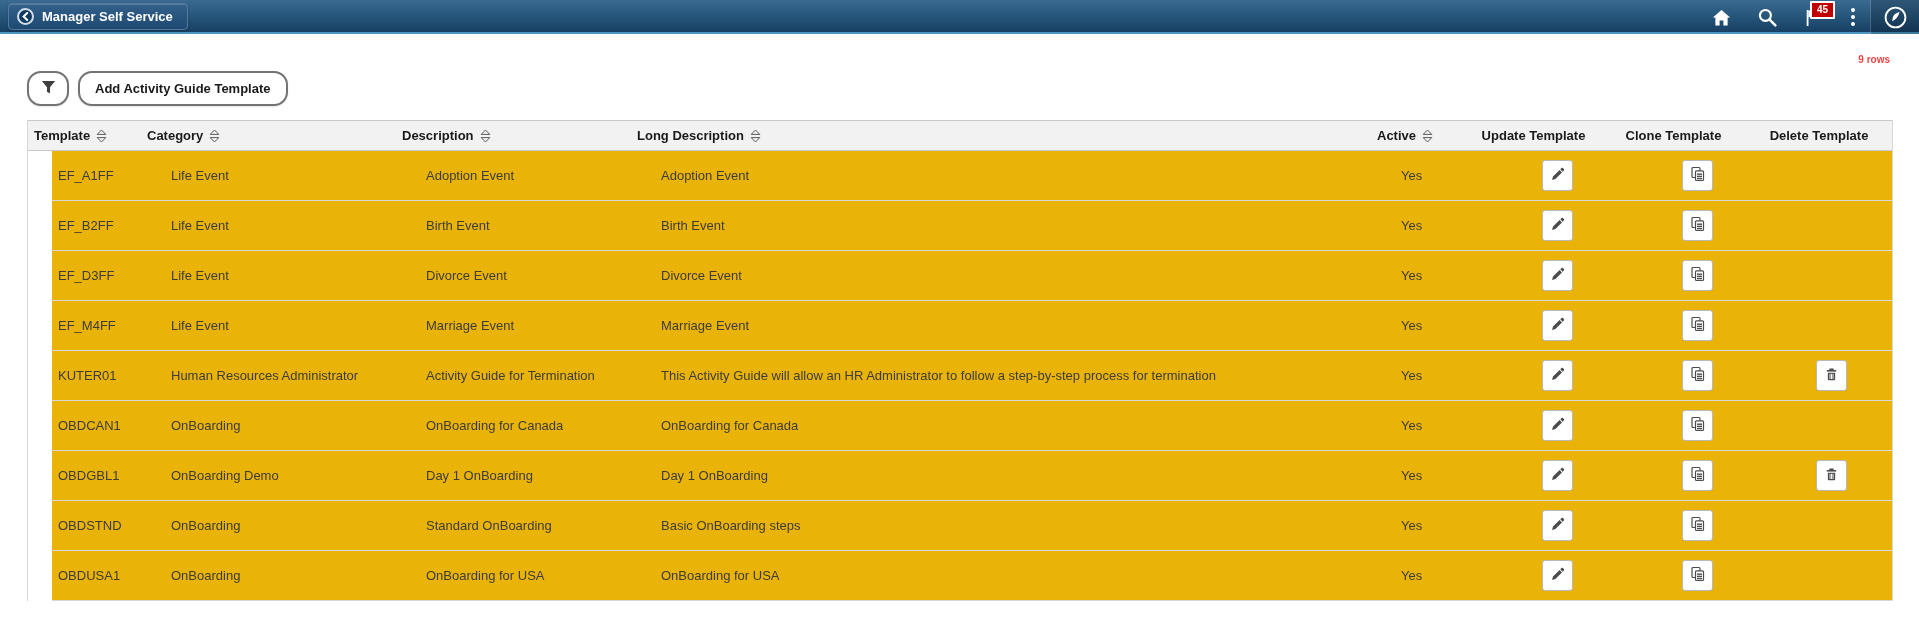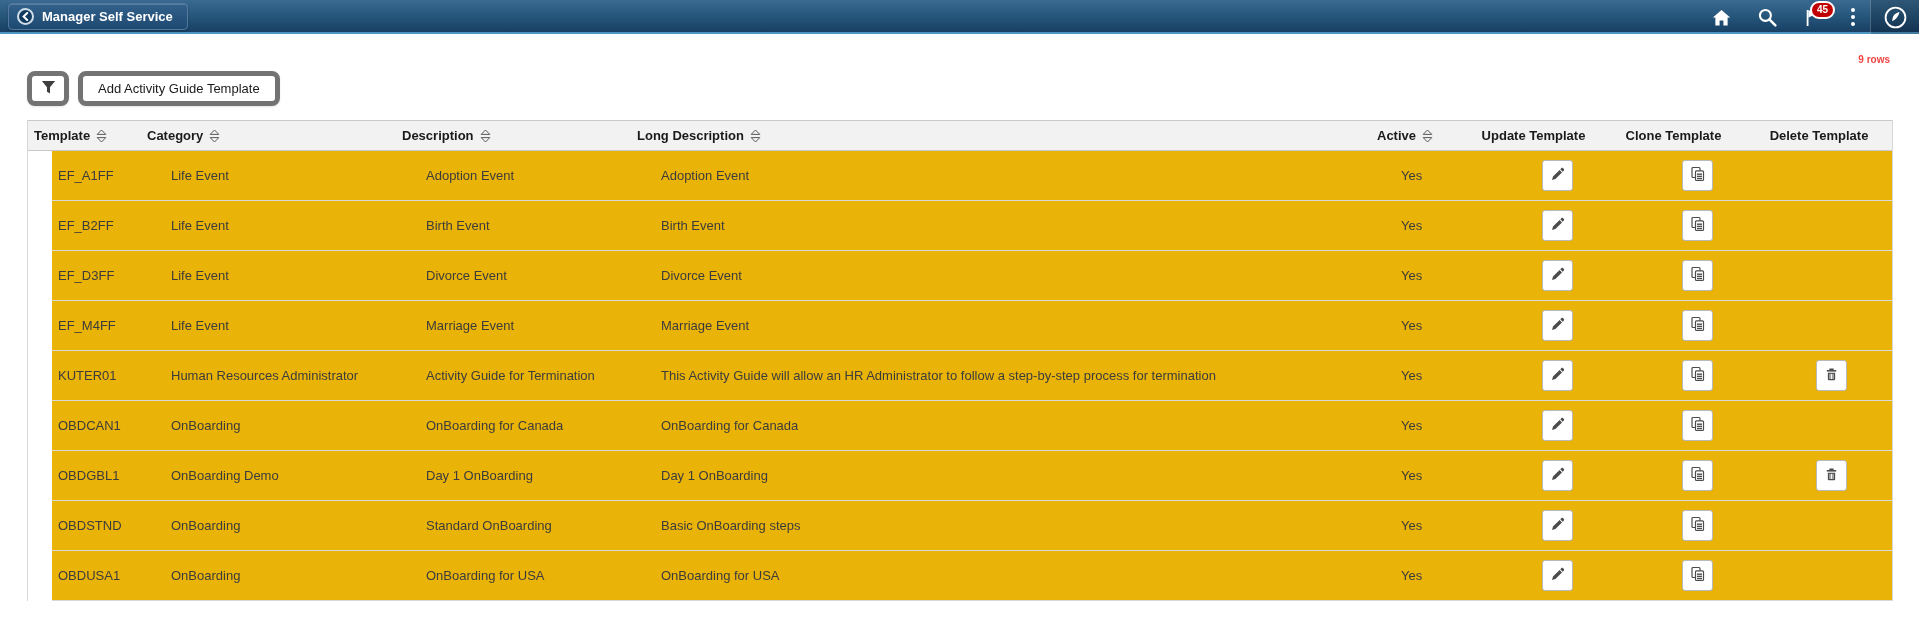--- a/index.html
+++ b/index.html
@@ -38,33 +38,33 @@
     position:absolute; right:0; top:0; height:34px;
     display:flex; align-items:center;
   }
   .hicon { width:46px; height:34px; display:flex; align-items:center; justify-content:center; cursor:pointer; position:relative; }
   .navbar-btn {
     width:49px; height:34px; display:flex; align-items:center; justify-content:center;
     background:rgba(0,0,0,.18); border-left:1px solid rgba(255,255,255,.22); cursor:pointer;
   }
   .badge {
     position:absolute; top:1px; right:1px;
-    background:#c00000; color:#fff; border:2px solid #fff; border-radius:9px;
+    background:#c00000; color:#fff; border:2px solid #fff; border-radius:1px;
     font-size:10px; font-weight:bold; line-height:1; padding:2px 5px;
   }
 
   
   .rowcount { text-align:right; padding:20px 29px 0 0; font-size:10px; font-weight:bold; color:#ef4444; }
 
   .toolbar { display:flex; align-items:stretch; gap:9px; margin:6px 0 0 27px; height:35px; }
   .tbtn {
-    background:#fff; border:5px solid #737373; border-radius:8px;
+    background:#fff; border:2px solid #737373; border-radius:14px;
     box-shadow:0 1px 2px rgba(0,0,0,.10);
     display:flex; align-items:center; justify-content:center;
-    font-size:13px; font-weight:normal; color:#1a1a1a; cursor:pointer;
+    font-size:13px; font-weight:bold; color:#1a1a1a; cursor:pointer;
   }
   .filter-btn { width:42px; }
   .add-btn { padding:0 15px; }
 
   
   .grid { margin:14px 26px 0 27px; border-left:1px solid #d8d8d8; border-right:1px solid #d8d8d8; }
   .trow { display:flex; align-items:center; }
   .thead {
     height:31px; background:#f2f2f2;
     border-top:1px solid #c9c9c9; border-bottom:1px solid #c9c9c9;

